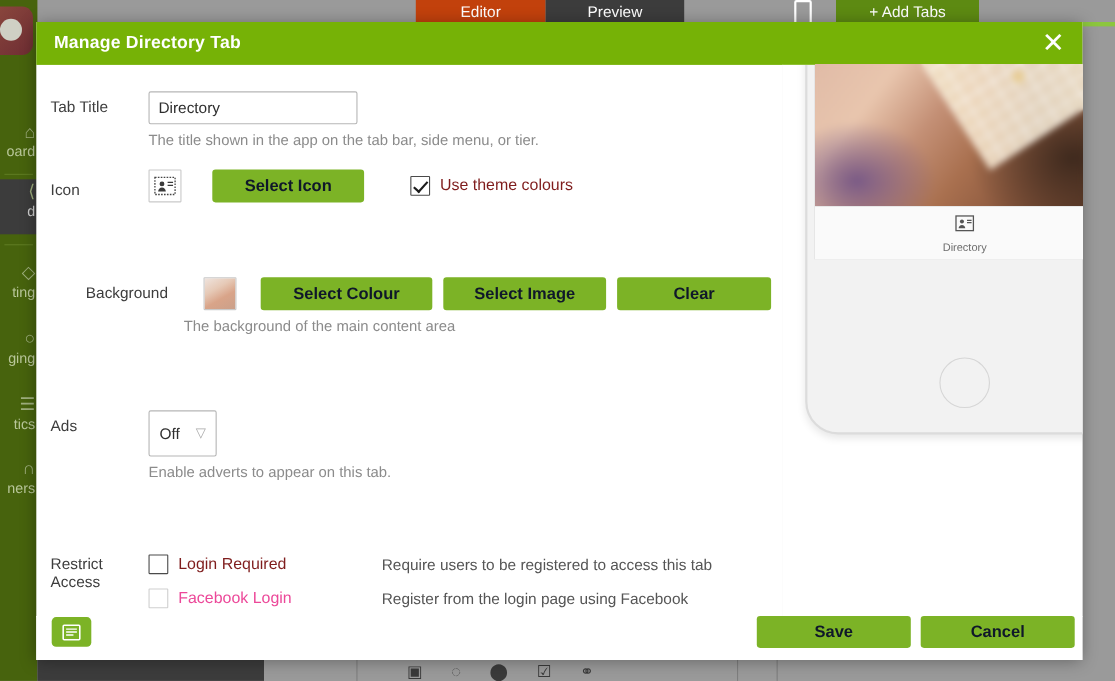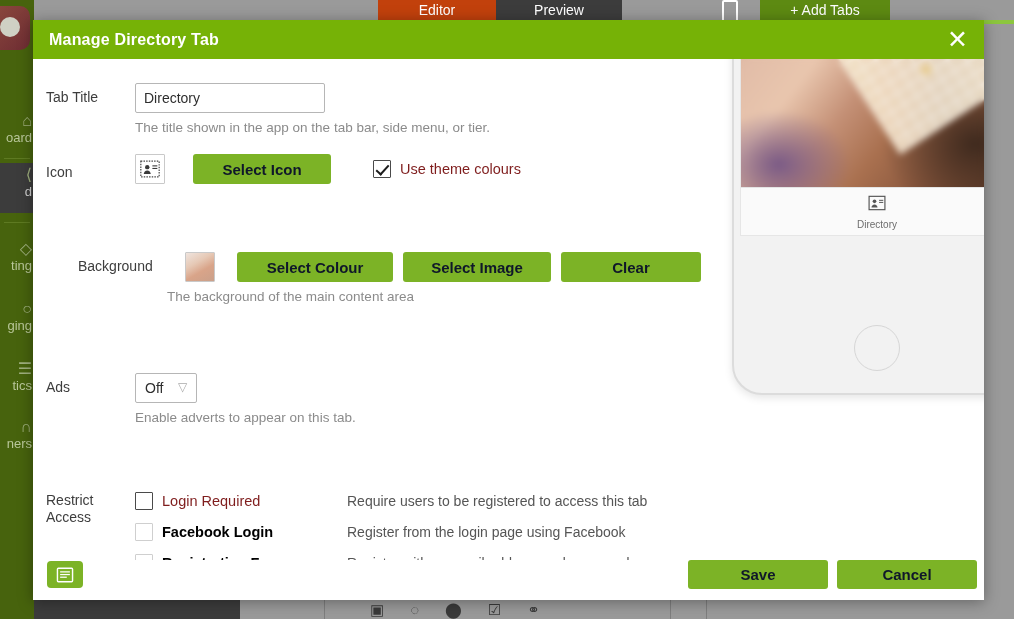--- a/index.html
+++ b/index.html
@@ -163,25 +163,25 @@
     vertical-align: middle; border-radius: 1px; cursor: pointer; flex: none;
   }
   .cbx.checked::after {
     content: ""; position: absolute; left: 5px; top: 1px;
     width: 5px; height: 11px;
     border: solid #1c1c1c; border-width: 0 2.4px 2.4px 0;
     transform: rotate(42deg);
   }
   .cbx.disabled { border-color: #cfcfcf; cursor: default; }
   .cbx-label { font-size: 14.5px; color: #7f1d1d; margin-left: 9px; }
-  .cbx-label.dim { color: #000000; font-weight: bold; }
+  .cbx-label.dim { color: #ec4899; }
 
   
   .sel {
-    width: 62px; height: 30px; border: 1px solid #b6b6b6; border-radius: 2px;
+    width: 62px; height: 42px; border: 1px solid #b6b6b6; border-radius: 2px;
     background: #fff; display: inline-flex; align-items: center;
     padding: 0 6px 0 9px; font-size: 14px; color: #2e2e2e; cursor: pointer;
     justify-content: space-between;
   }
   .caret {
     width: 0; height: 0;
     border-left: 6px solid transparent; border-right: 6px solid transparent;
     border-top: 7px solid transparent;
     position: relative;
   }

